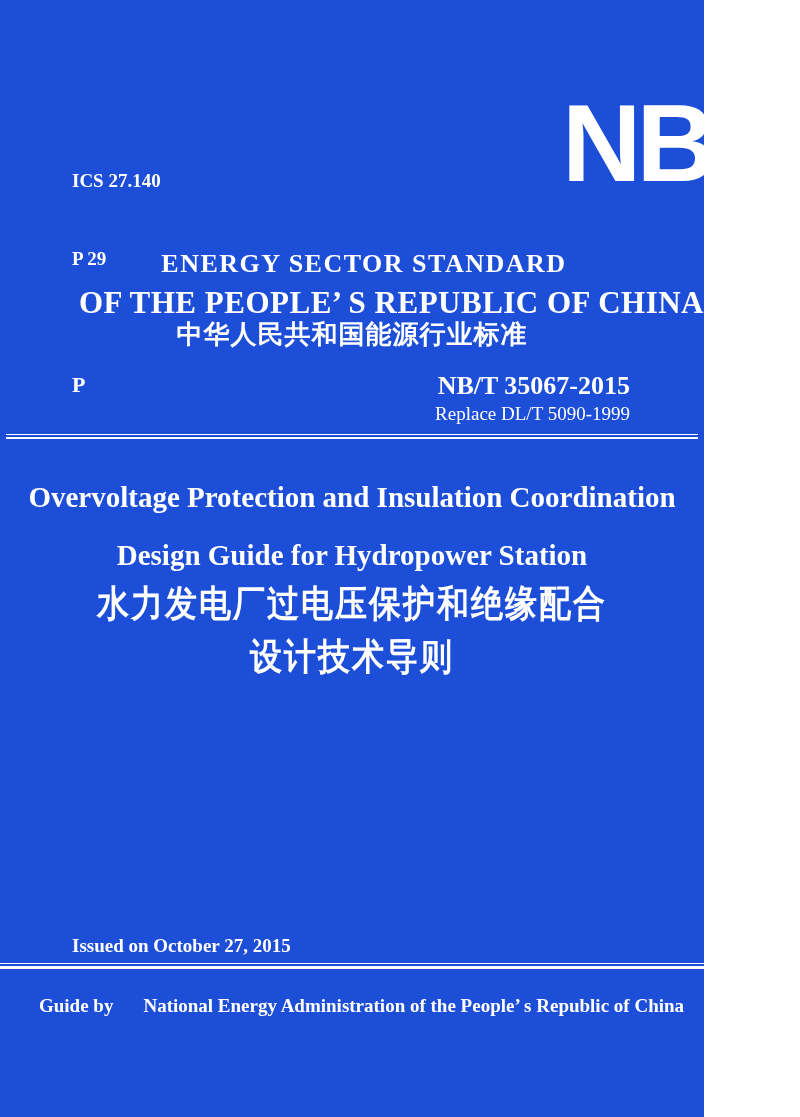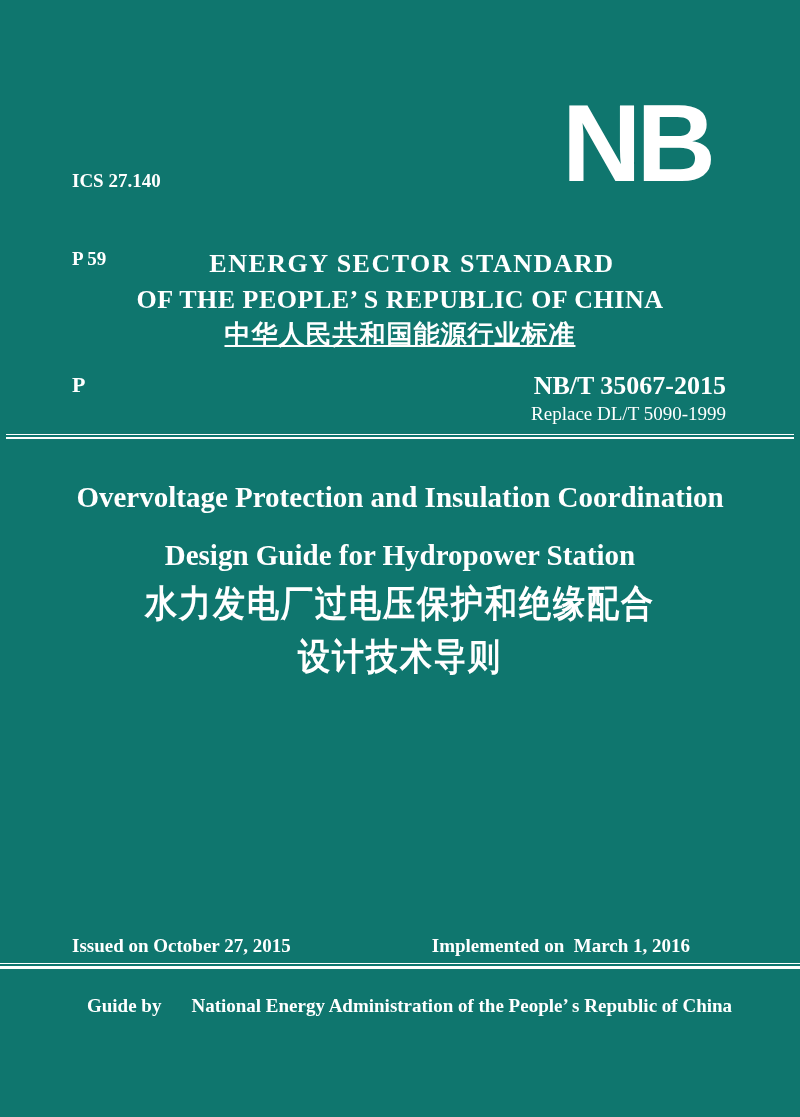--- a/index.html
+++ b/index.html
@@ -1,23 +1,23 @@
 <!DOCTYPE html>
 <html><head>
 <meta charset="utf-8">
 <style>
   html, body {
     margin: 0;
     padding: 0;
   }
   .page {
     position: relative;
-    width: 800px;
+    width: 704px;
     height: 1117px;
-    background: #0f766e;
+    background: #1d4ed8;
     color: #FFFFFF;
     font-family: "Liberation Serif", "DejaVu Serif", serif;
     overflow: hidden;
   }
   .abs { position: absolute; }
 
   
   .meta-block {
     left: 72px;
     top: 116px;
@@ -34,22 +34,22 @@
     font-family: "Liberation Sans", "DejaVu Sans", sans-serif;
     font-weight: bold;
     font-size: 110px;
     line-height: 110px;
     letter-spacing: -5px;
   }
 
   
   .std-line { left: 0; right: 0; text-align: center; font-weight: bold; white-space: pre; }
   .std-en1 { top: 249px; font-size: 26px; letter-spacing: 1.5px; padding-left: 24px; }
-  .std-en2 { top: 285px; font-size: 26px; letter-spacing: 0.5px; }
-  .std-zh  { top: 317px; font-size: 26px; letter-spacing: 1px; text-decoration: underline; }
+  .std-en2 { top: 285px; font-size: 31px; letter-spacing: 0.5px; text-align: right; }
+  .std-zh  { top: 317px; font-size: 26px; letter-spacing: 1px; }
 
   
   .class-letter {
     left: 72px;
     top: 372px;
     font-size: 22px;
     font-weight: bold;
   }
   .std-number {
     right: 74px;
@@ -111,42 +111,41 @@
   }
   .issued-by-row .issuer { margin-left: 30px; }
 </style>
 </head>
 <body>
 
 <div class="page">
 
   <div class="abs meta-block">
     <div>ICS 27.140</div>
-    <div>P 59</div>
+    <div>P 29</div>
   </div>
 
   <div class="abs nb-logo">NB</div>
 
   <div class="abs std-line std-en1">ENERGY SECTOR STANDARD</div>
   <div class="abs std-line std-en2">OF THE PEOPLE’ S REPUBLIC OF CHINA</div>
   <div class="abs std-line std-zh">中华人民共和国能源行业标准</div>
 
   <div class="abs class-letter">P</div>
   <div class="abs std-number">NB/T 35067-2015</div>
   <div class="abs replaces">Replace DL/T 5090-1999</div>
 
   <div class="abs rule rule-top"></div>
 
   <div class="abs title-line title-en2">Design Guide for Hydropower Station</div>
   <div class="abs title-line title-en1">Overvoltage Protection and Insulation Coordination</div>
   <div class="abs title-line title-zh1">水力发电厂过电压保护和绝缘配合</div>
   <div class="abs title-line title-zh2">设计技术导则</div>
 
   <div class="abs issued-date">Issued on October 27, 2015</div>
-  <div class="abs implemented-date">Implemented on  March 1, 2016</div>
 
   <div class="abs rule rule-bottom"></div>
 
   <div class="abs issued-by-row">
     <span>Guide by</span><span class="issuer">National Energy Administration of the People’ s Republic of China</span>
   </div>
 
 </div>
 
 </body></html>

